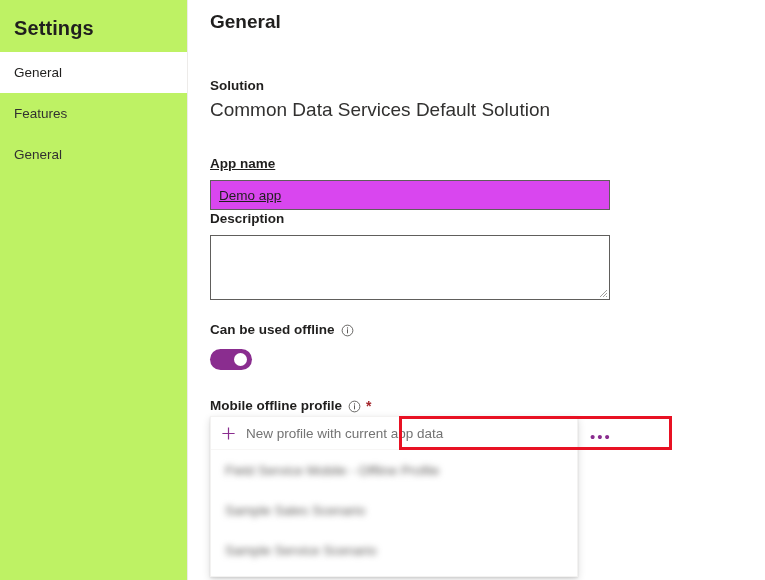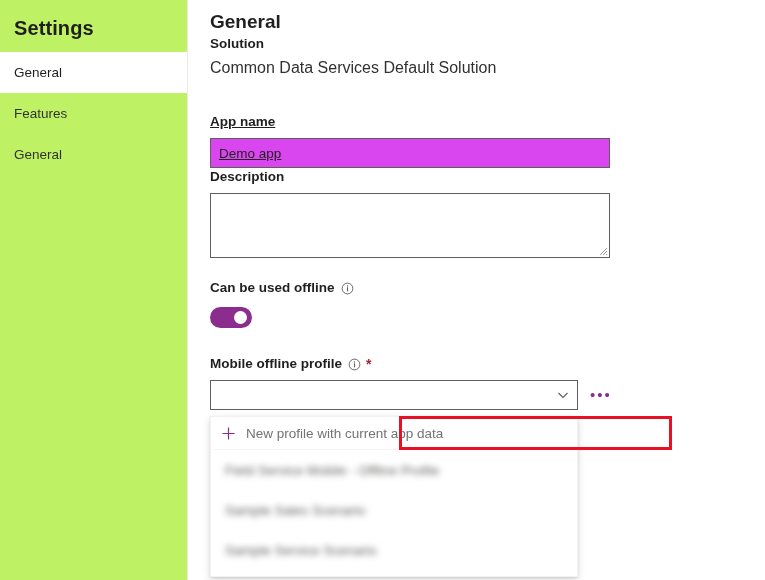--- a/index.html
+++ b/index.html
@@ -83,28 +83,28 @@
 
   .field-label {
     font-size: 13.5px;
     font-weight: 600;
     color: #201f1e;
     line-height: 18px;
     display: flex;
     align-items: center;
   }
   .field-value-static {
-    font-size: 16px;
+    font-size: 19px;
     font-weight: 400;
     color: #323130;
     line-height: 18px;
     margin-top: 6px;
   }
 
-  .block-solution { }
+  .block-solution { margin-top: 42px; }
   .block-appname  { margin-top: 36px; text-decoration: underline; }
   .block-desc     { }
   .block-offline  { margin-top: 21px; }
   .block-profile  { margin-top: 27px; }
 
   .text-input {
     width: 400px;
     height: 30px;
     box-sizing: border-box;
     border: 1px solid #605e5c;

